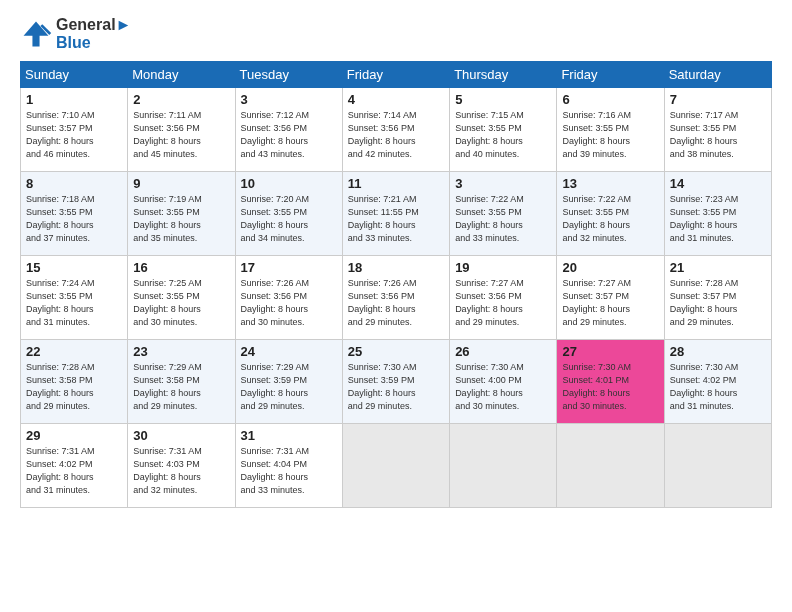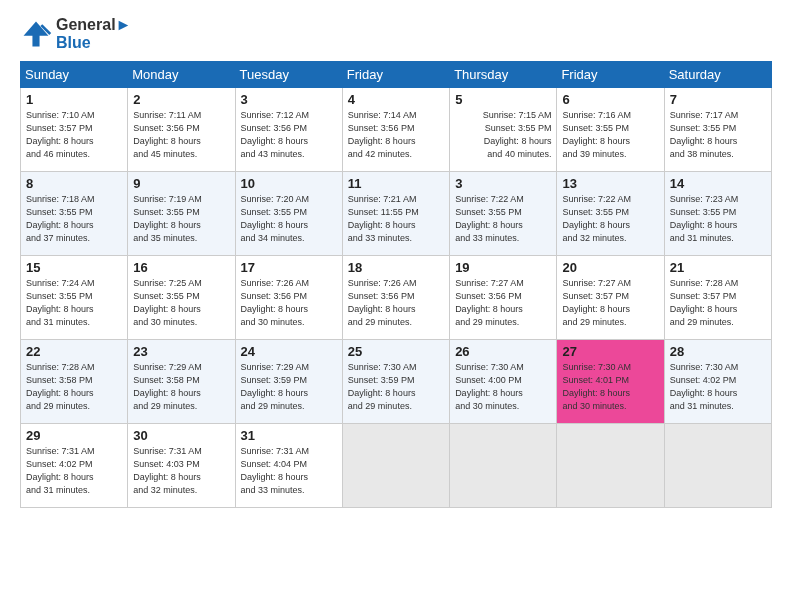--- a/index.html
+++ b/index.html
@@ -144,21 +144,21 @@
           </td>
           <td>
             <span class="day-num">4</span>
             <div class="day-info" style="white-space: pre-line;">Sunrise: 7:14 AM
 Sunset: 3:56 PM
 Daylight: 8 hours
 and 42 minutes.</div>
           </td>
           <td>
             <span class="day-num">5</span>
-            <div class="day-info" style="white-space: pre-line; text-align: right;">Sunrise: 7:15 AM
+            <div class="day-info" style="white-space: pre-line;">Sunrise: 7:15 AM
 Sunset: 3:55 PM
 Daylight: 8 hours
 and 40 minutes.</div>
           </td>
           <td>
             <span class="day-num">6</span>
             <div class="day-info" style="white-space: pre-line;">Sunrise: 7:16 AM
 Sunset: 3:55 PM
 Daylight: 8 hours
 and 39 minutes.</div>

